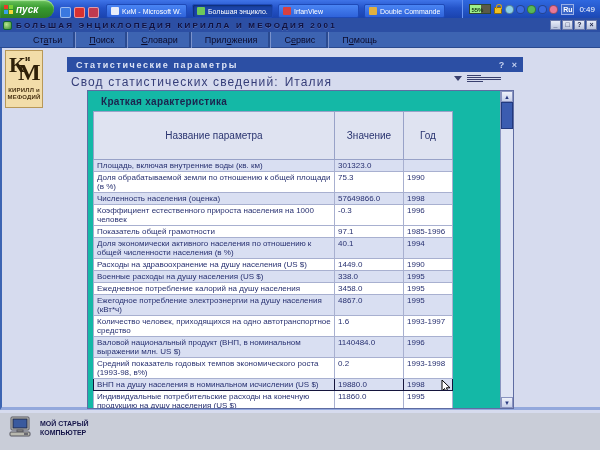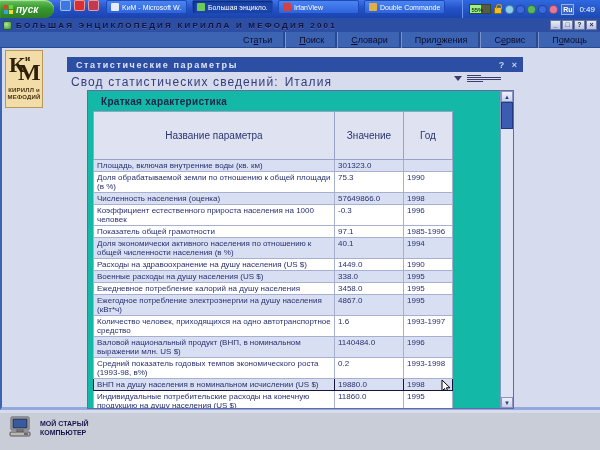--- a/index.html
+++ b/index.html
@@ -1,21 +1,21 @@
 <!DOCTYPE html>
 <html><head>
 <meta charset="utf-8">
 <style>
   * { margin:0; padding:0; box-sizing:border-box; }
   body { font-family:"Liberation Sans", sans-serif; background:#888; }
   .screen { position:relative; width:600px; height:450px; overflow:hidden; background:#d6dbee; }
 
   
   .taskbar { position:absolute; top:0; left:0; width:600px; height:18px;
-    background:linear-gradient(#3f74e8,#2453c8 45%,#1a43ae); display:flex; align-items:flex-start; z-index:9; }
+    background:linear-gradient(#3f74e8,#2453c8 45%,#1a43ae); display:flex; align-items:flex-end; z-index:9; }
   .start { height:18px; min-width:54px; padding:0 10px 0 4px; display:flex; align-items:center; gap:3px;
     background:linear-gradient(#6cc45e,#379a2e 45%,#2d7f26); border-radius:0 9px 9px 0;
     color:#fff; font-weight:bold; font-style:italic; font-size:10px; cursor:pointer;
     box-shadow:inset 0 1px 1px #b0e8a0; }
   .flag { display:grid; grid-template-columns:4px 4px; grid-template-rows:4px 4px; gap:1px; }
   .flag i:nth-child(1){background:#e83a2a;} .flag i:nth-child(2){background:#7ad038;}
   .flag i:nth-child(3){background:#38a0e8;} .flag i:nth-child(4){background:#f8d838;}
   .quick { display:flex; gap:3px; margin:0 7px 0 6px; }
   .qicon { width:11px; height:11px; border-radius:2px; border:1px solid rgba(255,255,255,.5); cursor:pointer; }
   .tasks { display:flex; gap:5px; }
@@ -43,21 +43,21 @@
   .titlebar { position:absolute; top:18px; left:0; width:600px; height:14px; background:#2c4fa4;
     display:flex; align-items:center; padding:0 3px; }
   .appicon { width:9px; height:9px; margin-right:4px; border-radius:2px;
     background:radial-gradient(circle at 35% 35%, #b8e890, #3a8a30); border:1px solid #163; }
   .apptitle { color:#10103e; font-size:8px; font-weight:bold; letter-spacing:2.2px; white-space:nowrap;
     text-shadow:0 1px 0 rgba(255,255,255,.15); }
   .winbtns { margin-left:auto; display:flex; gap:1px; }
   .wbtn { width:11px; height:10px; background:linear-gradient(#e8ecf8,#b8c2dc); border:1px solid #6a78a8;
     color:#20284e; font-size:7px; line-height:8px; text-align:center; cursor:pointer; font-weight:bold; }
   .menubar { position:absolute; top:32px; left:0; width:600px; height:16px; background:#3d64b2;
-    display:flex; align-items:center; padding-left:20px; border-bottom:1px solid #2a4a90;justify-content:flex-end; }
+    display:flex; align-items:center; padding-left:20px; border-bottom:1px solid #2a4a90; }
   .menu-item { padding:0 13px; font-size:9px; color:#0c0c2c; cursor:pointer; height:16px; line-height:16px; }
   .menu-item + .menu-item { border-left:1px solid #7a92cc; box-shadow:-2px 0 0 #2a4a90; }
   .menu-item .u { text-decoration:underline; }
 
   
   .client { position:absolute; top:48px; left:0; width:600px; height:362px; background:#d6dbee;
     border-left:2px solid #3d64b2; border-bottom:3px solid #93a8dc; }
   .logo { position:absolute; left:3px; top:2px; width:38px; height:58px; background:#f2dda9;
     border:1px solid #b89858; text-align:center; overflow:hidden; }
   .mono { position:relative; height:36px; font-family:"Liberation Serif", serif; color:#2e2008; }

